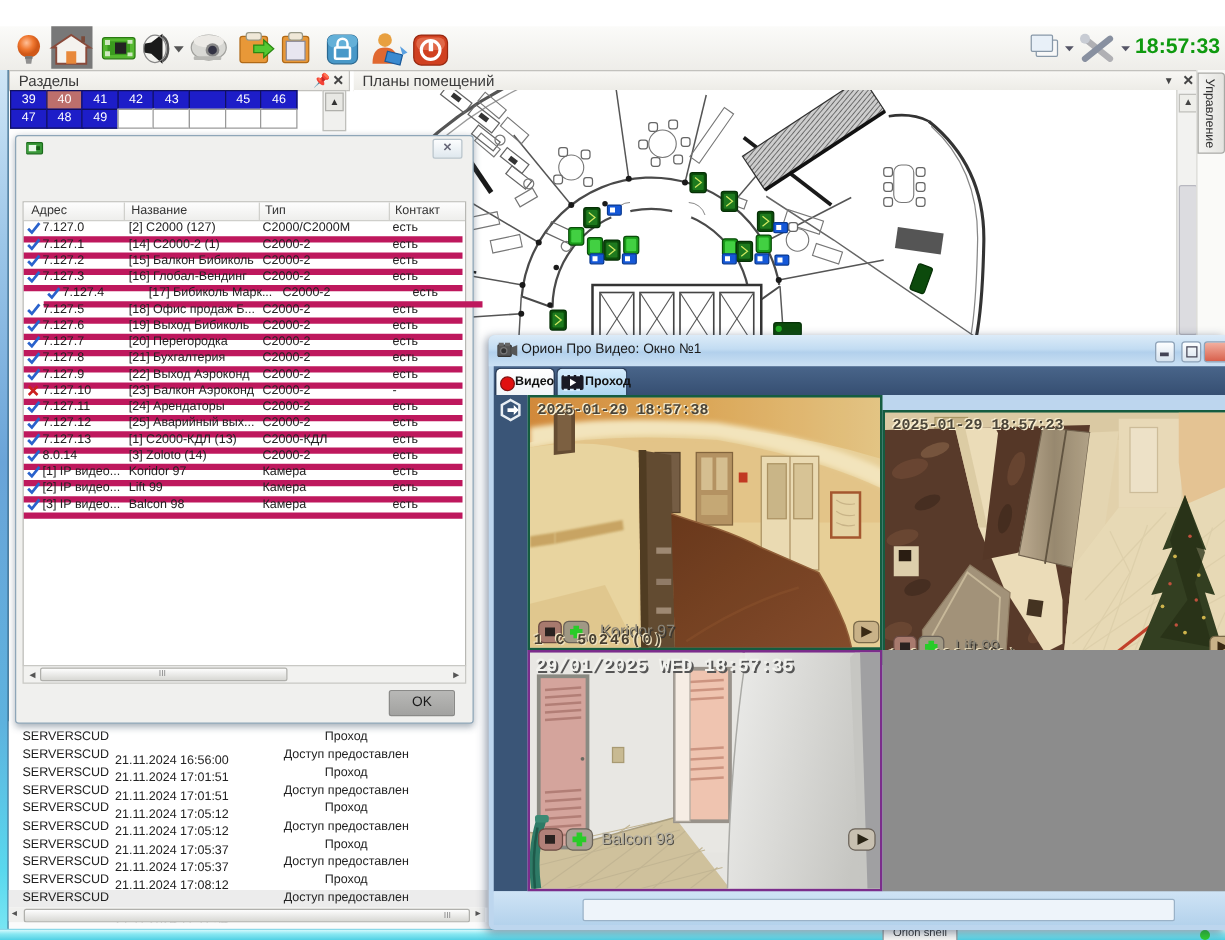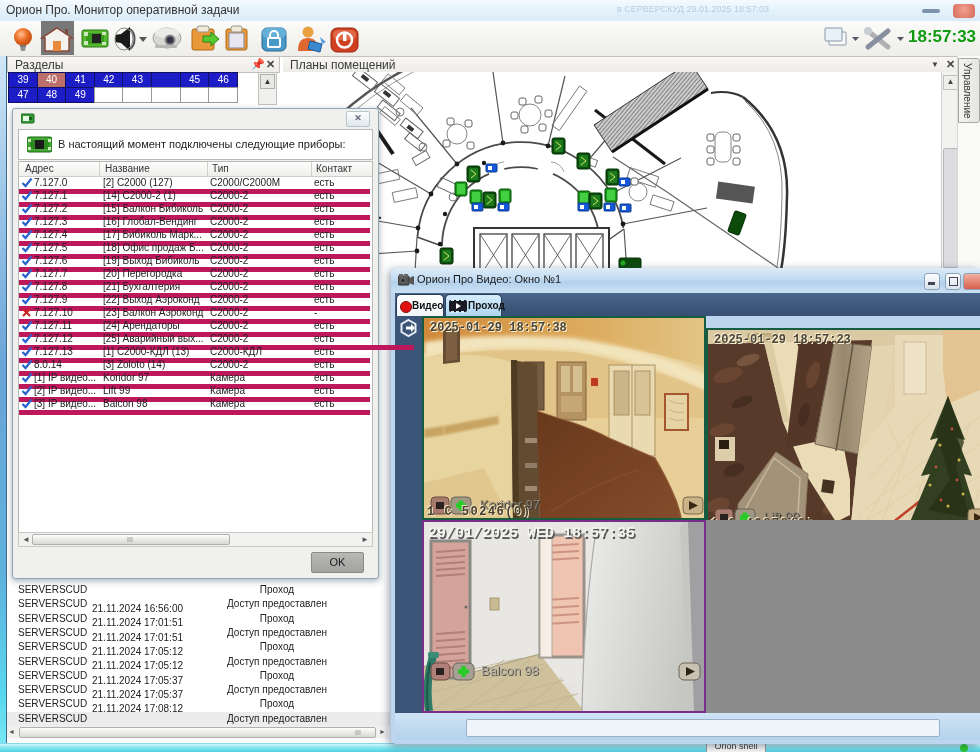--- a/index.html
+++ b/index.html
@@ -84,26 +84,20 @@
 #vtab2{left:50px;width:55px;background:linear-gradient(180deg,#d6ecfc,#abd4f0);}
 #vstrip{position:absolute;left:4px;top:48px;width:27px;height:397px;background:#3a5577;}
 #vbottom{position:absolute;left:4px;top:445px;width:585px;height:27px;background:linear-gradient(180deg,#cfe3f5,#b4d2ec);}
 #vstatus{position:absolute;left:75px;top:451px;width:472px;height:16px;background:#eef4fa;border:1px solid #9ab2c8;border-radius:2px;}
 .cam{position:absolute;overflow:hidden;}
 #cam4{left:315px;top:252px;width:274px;height:193px;background:#8c8c8c;}
 </style></head>
 <body>
 <div id="page">
 
-  <div class="abs" id="titlebar">
-    <span class="ttext">Орион Про. Монитор оперативной задачи</span>
-    <span class="faint">в СЕРВЕРСКУД 29.01.2025 18:57:03</span>
-    <div class="mindash"></div>
-      <div class="redbtn"></div>
-  </div>
   <div class="abs" id="toolbar">
     <div id="homesel"></div>
     <svg width="980" height="35" style="position:absolute;left:0;top:0;">
 
       <radialGradient id="gb" cx="40%" cy="35%">
           <stop offset="0%" stop-color="#ffc098"></stop>
           <stop offset="60%" stop-color="#f07830"></stop>
           <stop offset="100%" stop-color="#d05818"></stop>
         </radialGradient>
       <circle cx="23" cy="16" r="9" fill="url(#gb)"></circle>
@@ -732,32 +726,20 @@
     <div class="cam" id="cam4"></div>
   </div>
 
   <div class="abs" id="dlg">
     <svg width="14" height="11" style="position:absolute;left:8px;top:4px;">
         <rect x="0" y="1" width="13" height="9" rx="1" fill="#3a9a3a" stroke="#1a6a1a"></rect>
         <rect x="2" y="3" width="6" height="5" fill="#e8f8e8"></rect>
         <rect x="8" y="4" width="3" height="3" fill="#146014"></rect>
       </svg>
     <div class="dclose">✕</div>
-    <div id="dhead">
-        <div class="htext">В настоящий момент подключены следующие приборы:</div>
-      <svg width="25" height="21" style="position:absolute;left:8px;top:4px;">
-          <rect x="0" y="3" width="25" height="15" rx="2" fill="#44a834" stroke="#1a6a12"></rect>
-          <rect x="3" y="6" width="19" height="9" fill="#2a8a1e"></rect>
-          <rect x="8" y="6" width="9" height="9" fill="#1a1a1a"></rect>
-          <rect x="1" y="5" width="3" height="3" fill="#cfe8c0"></rect>
-          <rect x="1" y="13" width="3" height="3" fill="#cfe8c0"></rect>
-          <rect x="21" y="5" width="3" height="3" fill="#cfe8c0"></rect>
-          <rect x="21" y="13" width="3" height="3" fill="#cfe8c0"></rect>
-        </svg>
-    </div>
     <div id="dtable">
       <div class="thead">
         <span class="th" style="left:6px;">Адрес</span>
         <span class="th" style="left:86px;">Название</span>
         <span class="th" style="left:193px;">Тип</span>
         <span class="th" style="left:297px;">Контакт</span>
         <div class="colsep" style="left:80px;"></div>
         <div class="colsep" style="left:188px;"></div>
         <div class="colsep" style="left:292px;"></div>
       </div>
@@ -791,21 +773,21 @@
           </div>
           <div class="drow" style="top:53px;">
             <svg width="12" height="11" style="position:absolute;left:2px;top:1px;">
               <path d="M1.5,6 L4.5,9 L10.5,1.5" stroke="#2a62cc" stroke-width="2.2" fill="none"></path>
             </svg>
             <span class="a">7.127.3</span>
             <span class="b">[16] Глобал-Вендинг</span>
             <span class="c">С2000-2</span>
             <span class="d">есть</span>
           </div>
-          <div class="drow" style="top:66px;">
+          <div class="drow" style="top:66px;margin-left:16px;">
             <svg width="12" height="11" style="position:absolute;left:2px;top:1px;">
               <path d="M1.5,6 L4.5,9 L10.5,1.5" stroke="#2a62cc" stroke-width="2.2" fill="none"></path>
             </svg>
             <span class="a">7.127.4</span>
             <span class="b">[17] Бибиколь Марк...</span>
             <span class="c">С2000-2</span>
             <span class="d">есть</span>
           </div>
           <div class="drow" style="top:79px;">
             <svg width="12" height="11" style="position:absolute;left:2px;top:1px;">
@@ -863,21 +845,21 @@
           </div>
           <div class="drow" style="top:157px;">
             <svg width="12" height="11" style="position:absolute;left:2px;top:1px;">
               <path d="M1.5,6 L4.5,9 L10.5,1.5" stroke="#2a62cc" stroke-width="2.2" fill="none"></path>
             </svg>
             <span class="a">7.127.11</span>
             <span class="b">[24] Арендаторы</span>
             <span class="c">С2000-2</span>
             <span class="d">есть</span>
           </div>
-          <div class="drow" style="top:170px;padding-left:44px;">
+          <div class="drow" style="top:170px;">
             <svg width="12" height="11" style="position:absolute;left:2px;top:1px;">
               <path d="M1.5,6 L4.5,9 L10.5,1.5" stroke="#2a62cc" stroke-width="2.2" fill="none"></path>
             </svg>
             <span class="a">7.127.12</span>
             <span class="b">[25] Аварийный вых...</span>
             <span class="c">С2000-2</span>
             <span class="d">есть</span>
           </div>
           <div class="drow" style="top:183px;">
             <svg width="12" height="11" style="position:absolute;left:2px;top:1px;">

